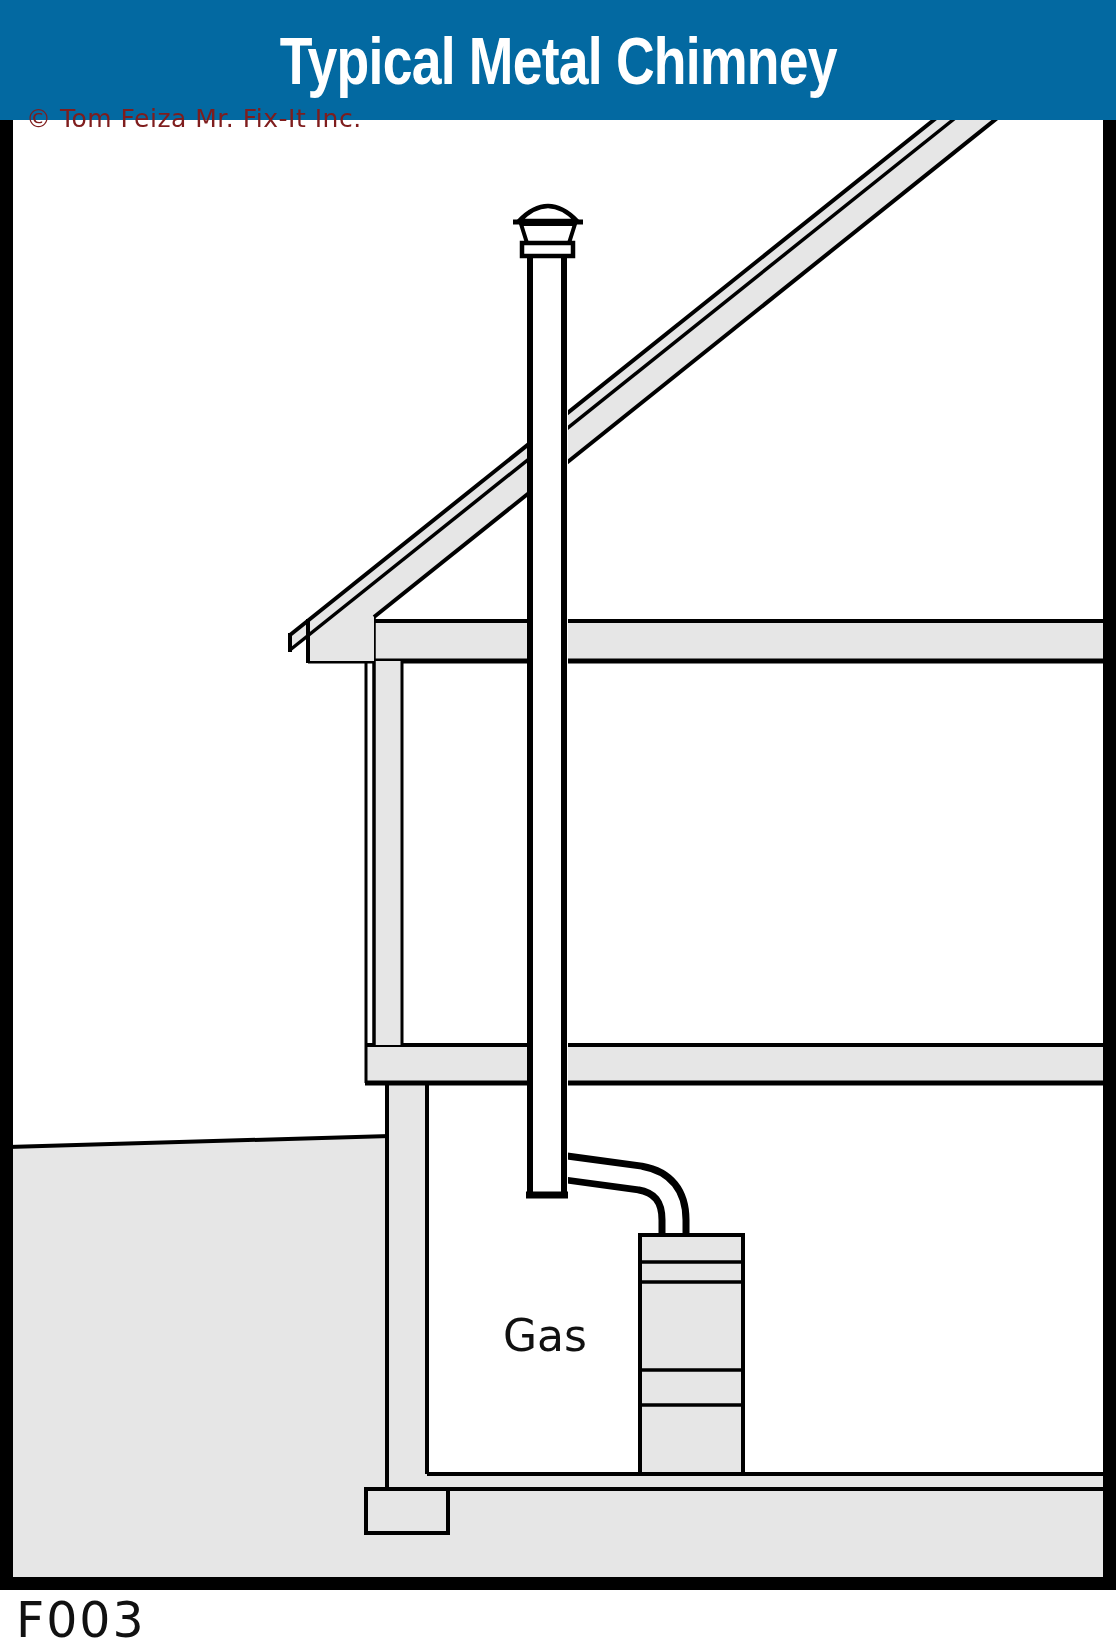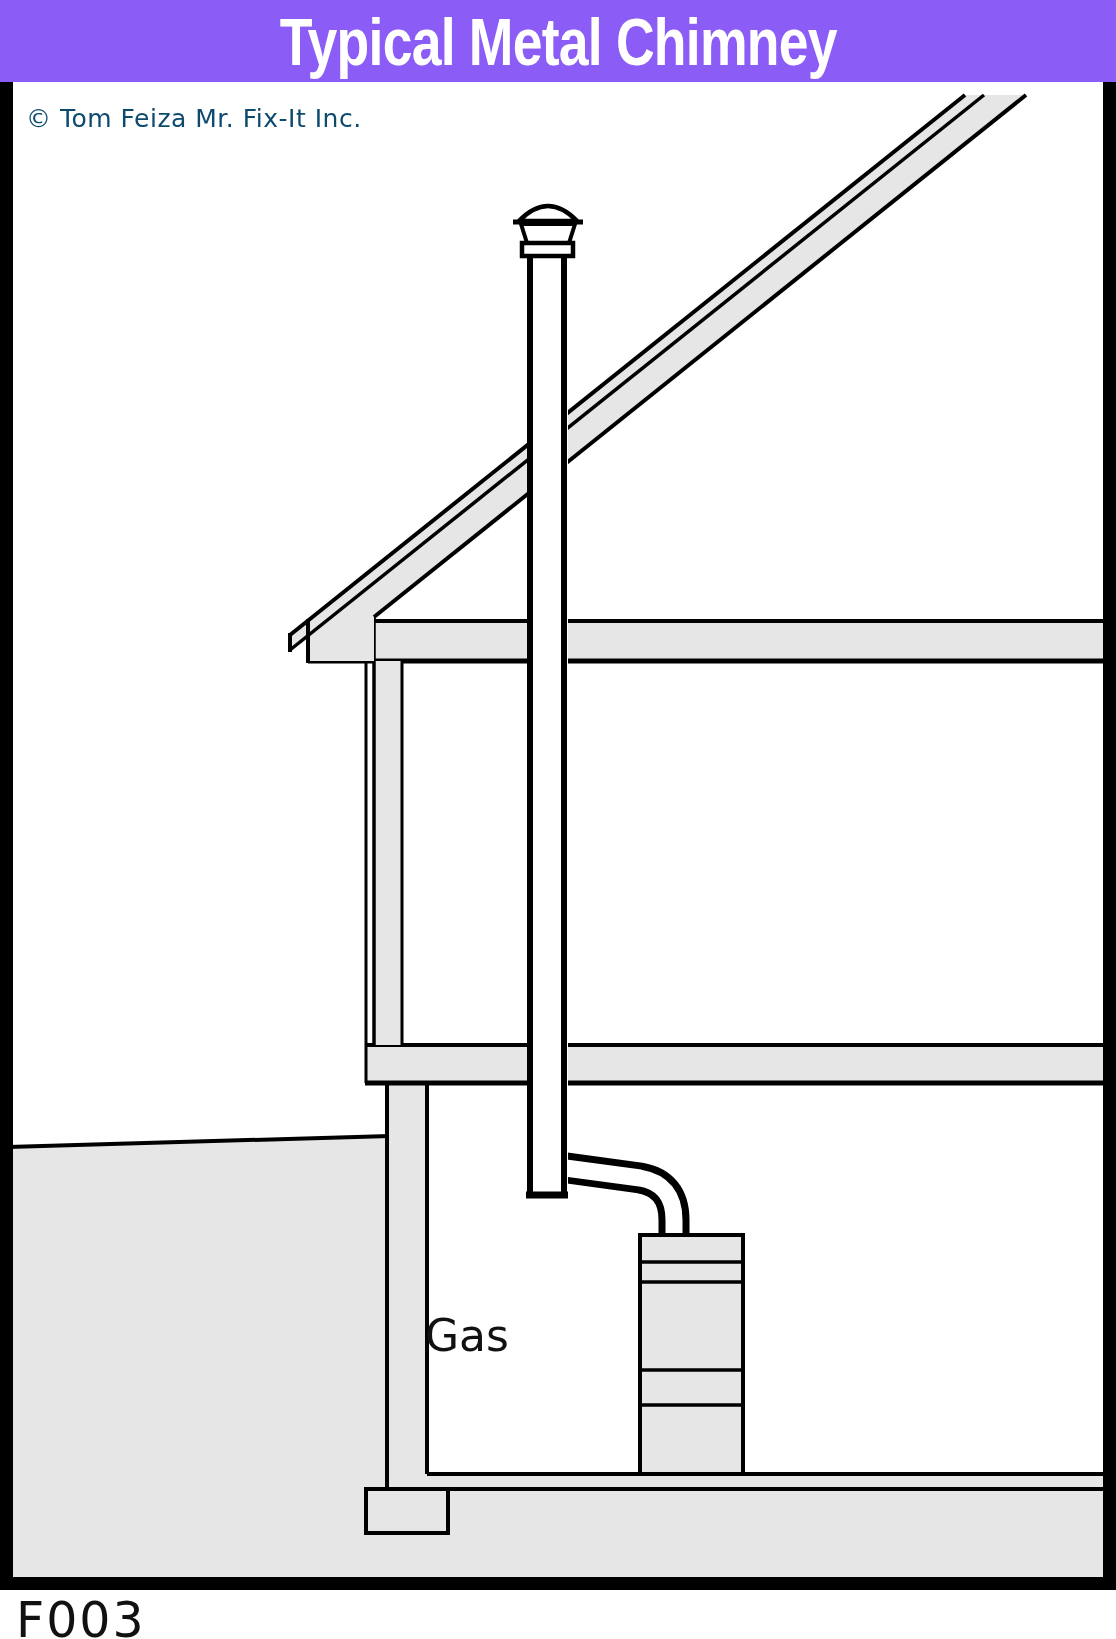--- a/index.html
+++ b/index.html
@@ -3,29 +3,29 @@
 <meta charset="utf-8">
 <style>
   html,body{margin:0;padding:0;background:#ffffff;}
   body{width:1116px;height:1639px;position:relative;overflow:hidden;
        font-family:"DejaVu Sans",sans-serif;}
   .stage{position:absolute;left:0;top:0;width:1116px;height:1639px;}
   svg.drawing{position:absolute;left:0;top:0;z-index:1;}
   .frame{position:absolute;left:0;top:0;width:1116px;height:1590px;
          box-sizing:border-box;border:13px solid #000;border-top:none;
          z-index:2;pointer-events:none;}
-  .titlebar{position:absolute;left:0;top:0;width:1116px;height:82px;
-            background:#8b5cf6;z-index:3;display:flex;align-items:center;justify-content:center;}
+  .titlebar{position:absolute;left:0;top:0;width:1116px;height:120px;
+            background:#0369a1;z-index:3;display:flex;align-items:center;justify-content:center;}
   .titlebar .title-text{color:#fff;font-family:"Liberation Sans",sans-serif;
             font-weight:700;font-size:67px;letter-spacing:-1px;
             transform:scaleX(0.80);transform-origin:center;white-space:nowrap;}
   .copyright{position:absolute;left:26px;top:104px;z-index:4;
-             font-size:25px;letter-spacing:0.5px;color:#0c4a6e;white-space:nowrap;}
+             font-size:25px;letter-spacing:0.5px;color:#7f1d1d;white-space:nowrap;}
   .furnace-label{position:absolute;left:425px;top:1310px;width:240px;z-index:4;
-                 text-align:left;font-size:44px;line-height:52px;color:#111;}
+                 text-align:center;font-size:44px;line-height:52px;color:#111;}
   .figure-code{position:absolute;left:16px;top:1592px;z-index:4;
                font-size:49px;letter-spacing:2px;color:#111;}
 </style>
 </head>
 <body>
 
 <div class="stage">
 
   <svg class="drawing" width="1116" height="1639" viewBox="0 0 1116 1639">
 

